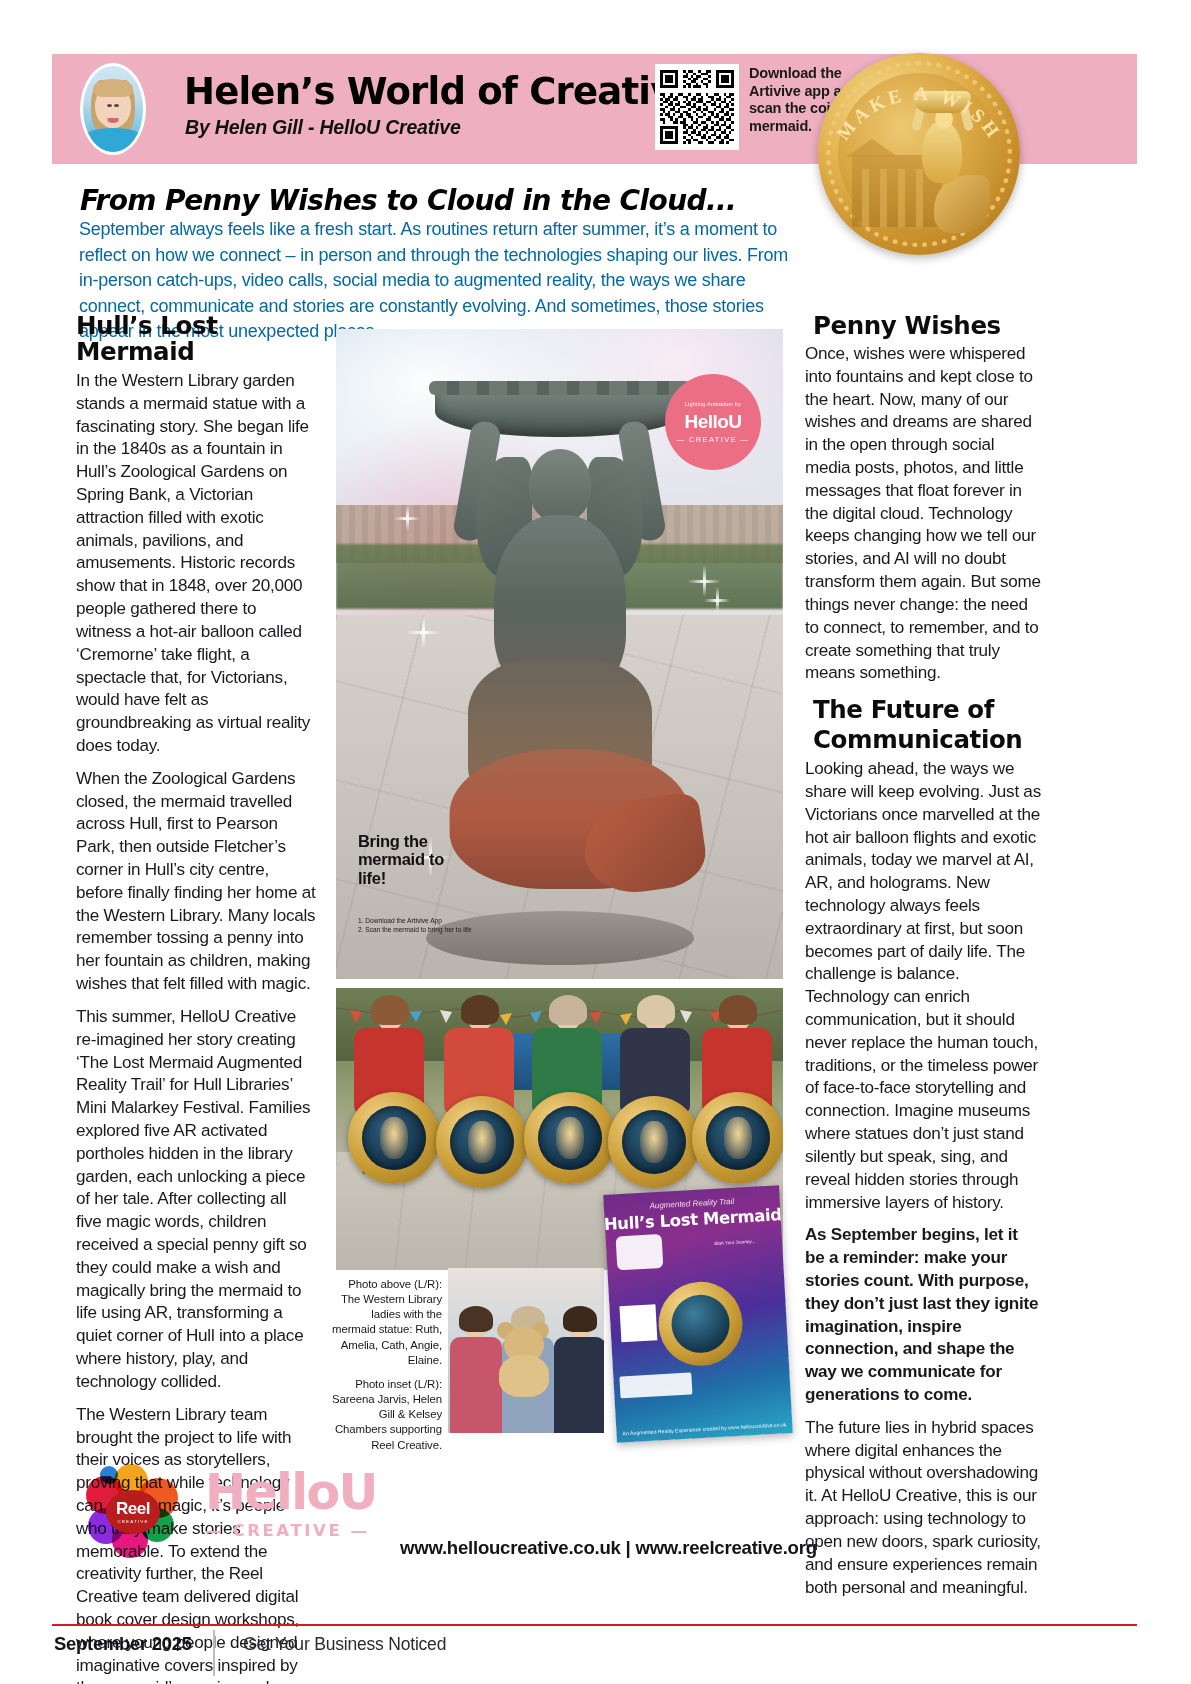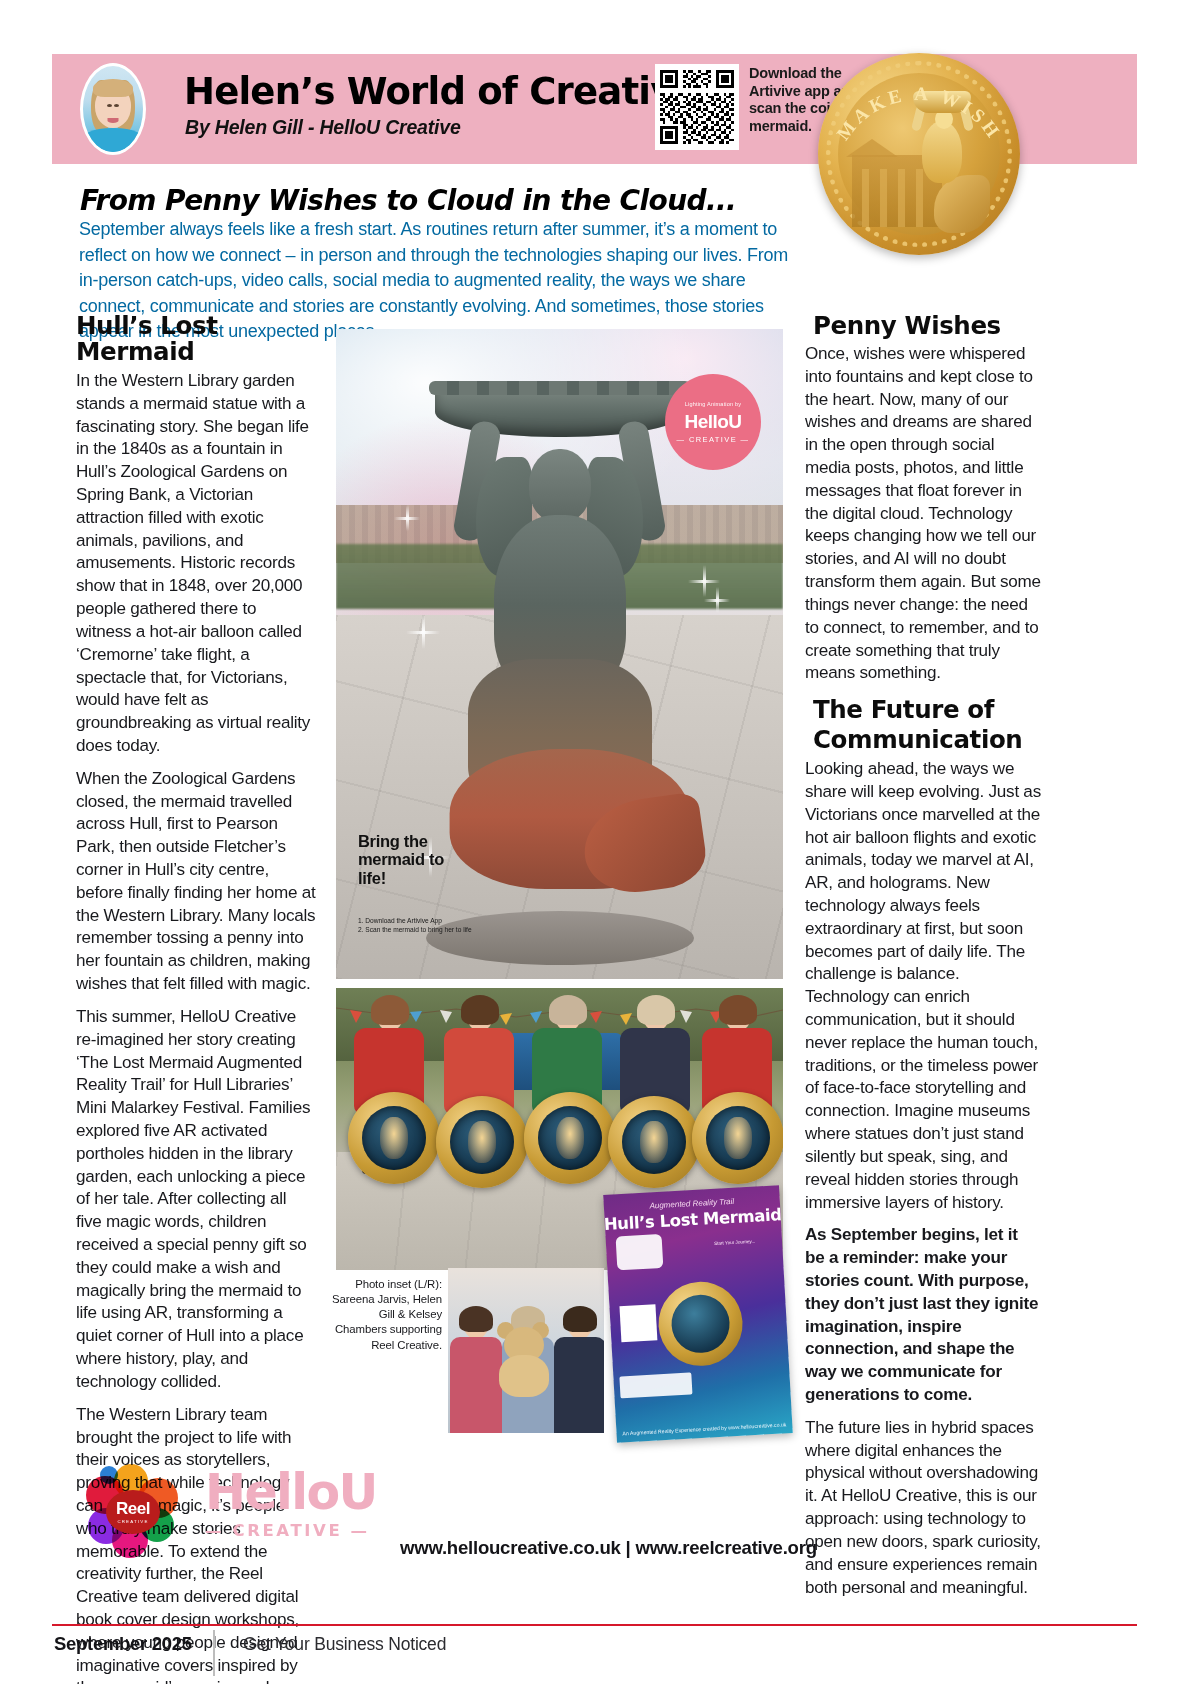--- a/index.html
+++ b/index.html
@@ -847,20 +847,21 @@
         </div>
       </div>
     <div class="pg-port" style="left:356px; top:104px;">
         <div class="pg-port-in">
           <div class="pg-port-glow"></div>
         </div>
       </div>
   </div>
 
   <div class="caption">
+    <p>Photo above (L/R): The Western Library ladies with the mermaid statue: Ruth, Amelia, Cath, Angie, Elaine.</p>
     <p>Photo inset (L/R): Sareena Jarvis, Helen Gill &amp; Kelsey Chambers supporting Reel Creative.</p>
   </div>
 
   <div class="photo-teddy">
     <div class="tp-p" style="left:2px;">
       <div class="tp-hair" style="background:#4a3324;"></div>
       <div class="tp-head"></div>
       <div class="tp-body" style="background:#c8566a;"></div>
     </div>
     <div class="tp-p" style="left:54px;">

